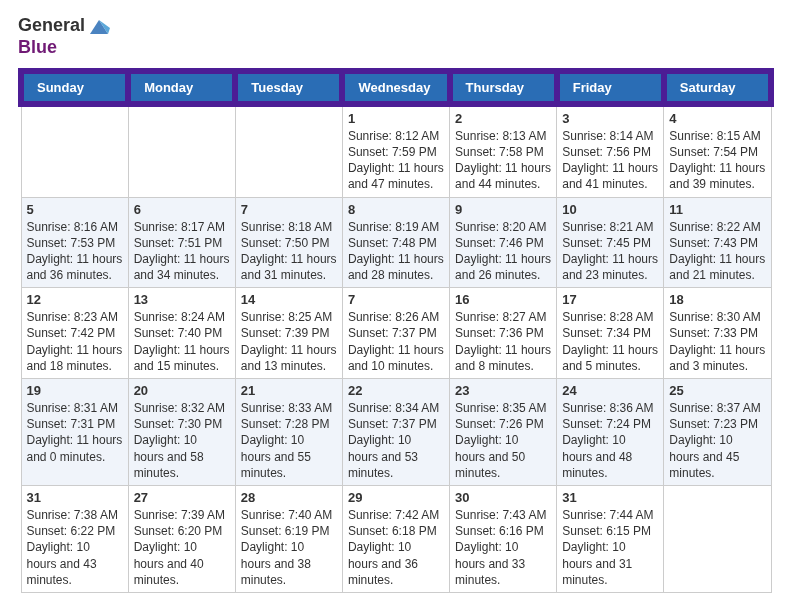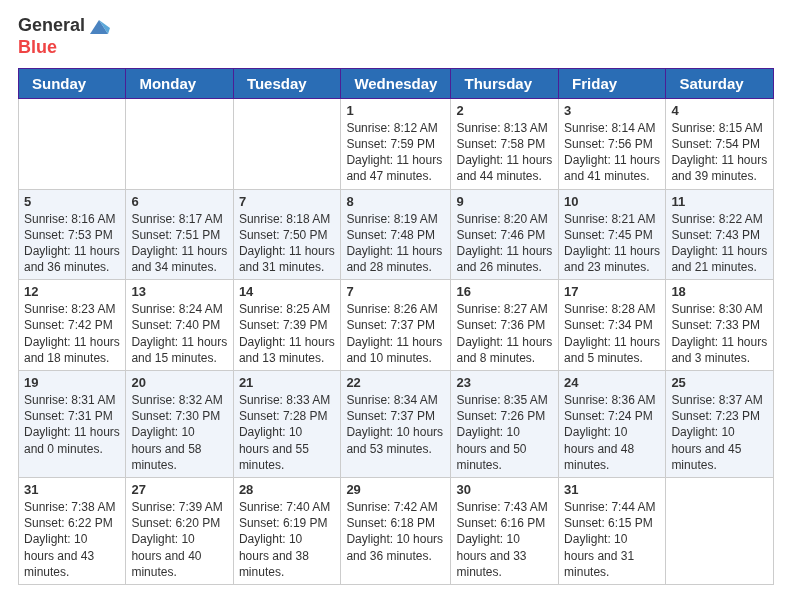--- a/index.html
+++ b/index.html
@@ -25,21 +25,21 @@
     .logo {
       display: flex;
       align-items: center;
     }
     .logo-text {
       font-size: 18px;
       font-weight: bold;
       line-height: 1.1;
     }
     .logo-general { color: #333; }
-    .logo-blue { color: #ef4444; }
+    .logo-blue { color: #701a75; }
     .logo-icon {
       width: 22px;
       height: 22px;
       margin-left: 3px;
     }
     .title-block {
       text-align: right;
     }
     .month-title {
       font-size: 32px;
@@ -52,25 +52,25 @@
       color: #555;
     }
     .calendar {
       width: 100%;
       border-collapse: collapse;
       border: 1px solid #ccc;
     }
     .calendar th {
       background: #2a6db5;
       color: #fff;
-      font-size: 15px;
+      font-size: 13px;
       font-weight: bold;
       padding: 6px 13px;
       text-align: left;
-      border: 1px solid #4c1d95;
+      border: 6px solid #4c1d95;
     }
     .calendar td {
       vertical-align: top;
       border: 1px solid #ccc;
       padding: 4px 5px;
       width: calc(100% / 7);
       min-height: 72px;
       height: 86px;
     }
     .day-num {

